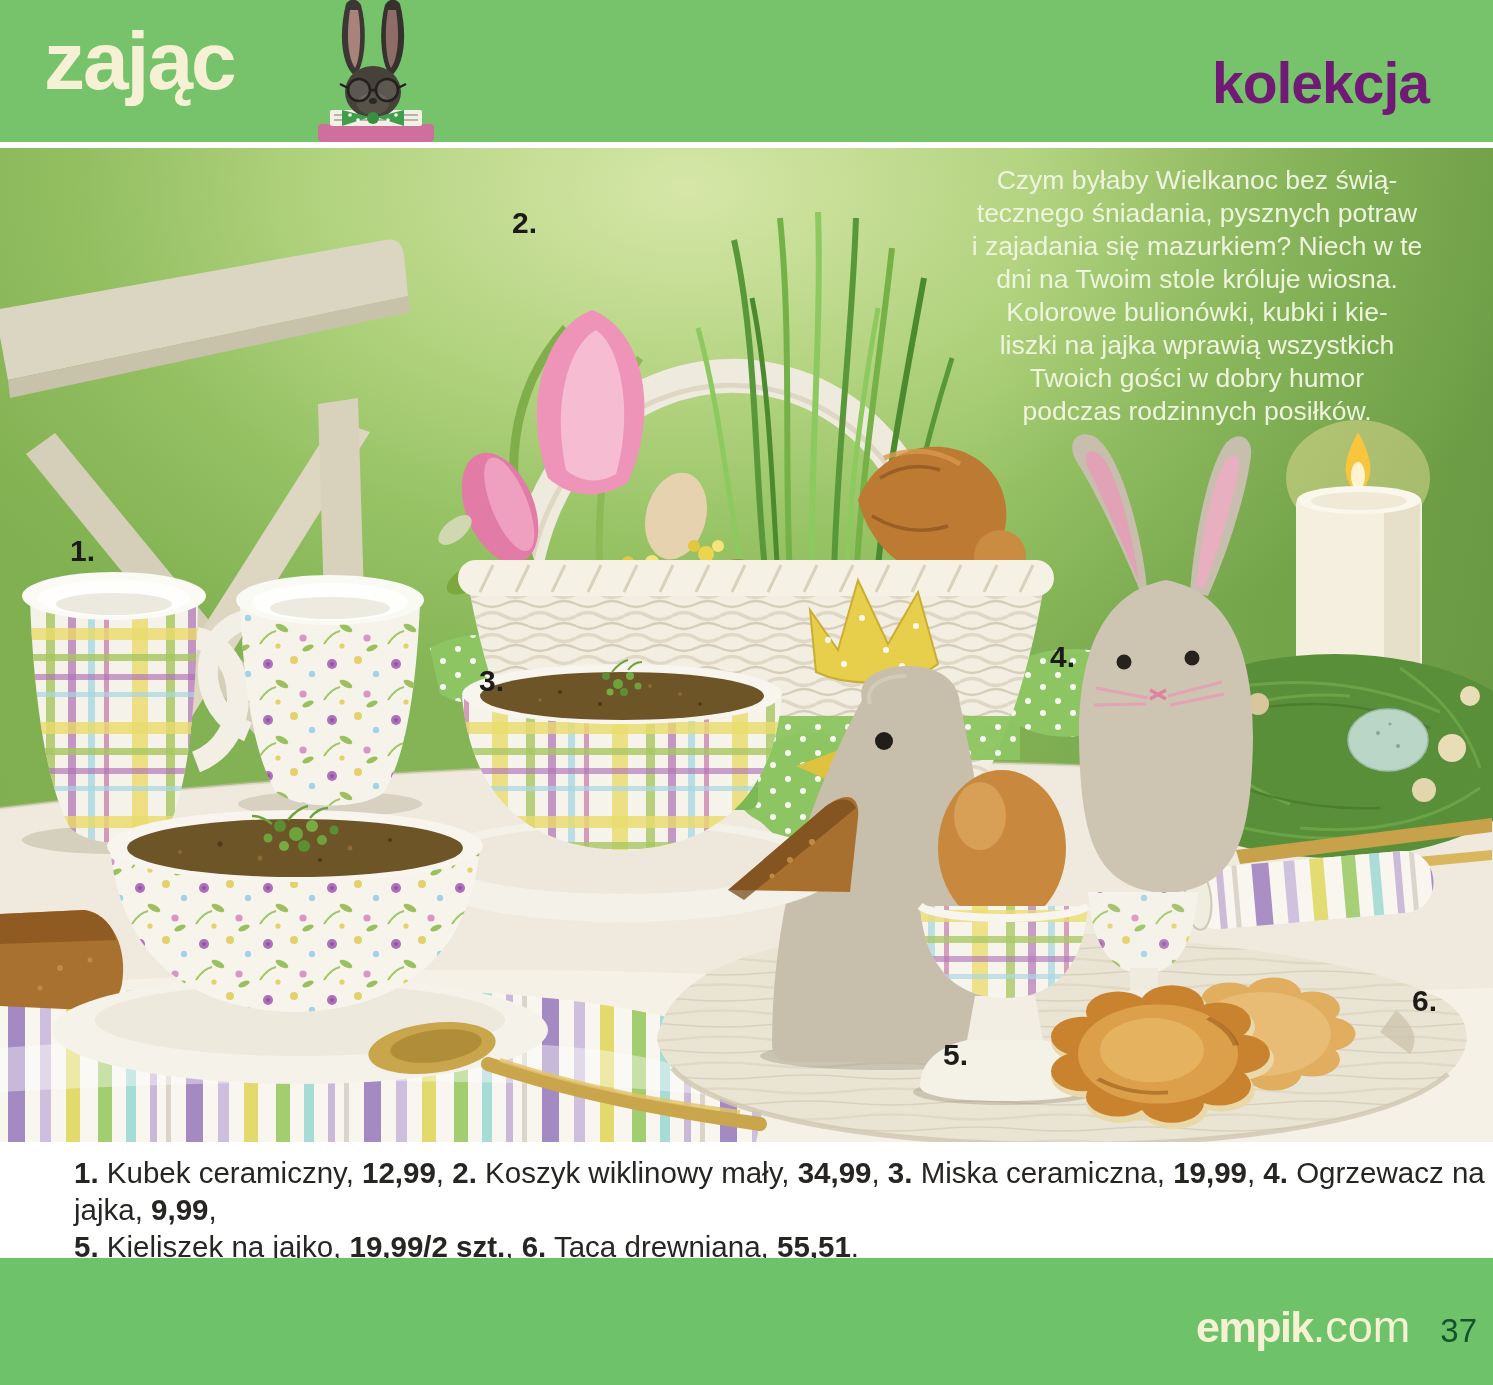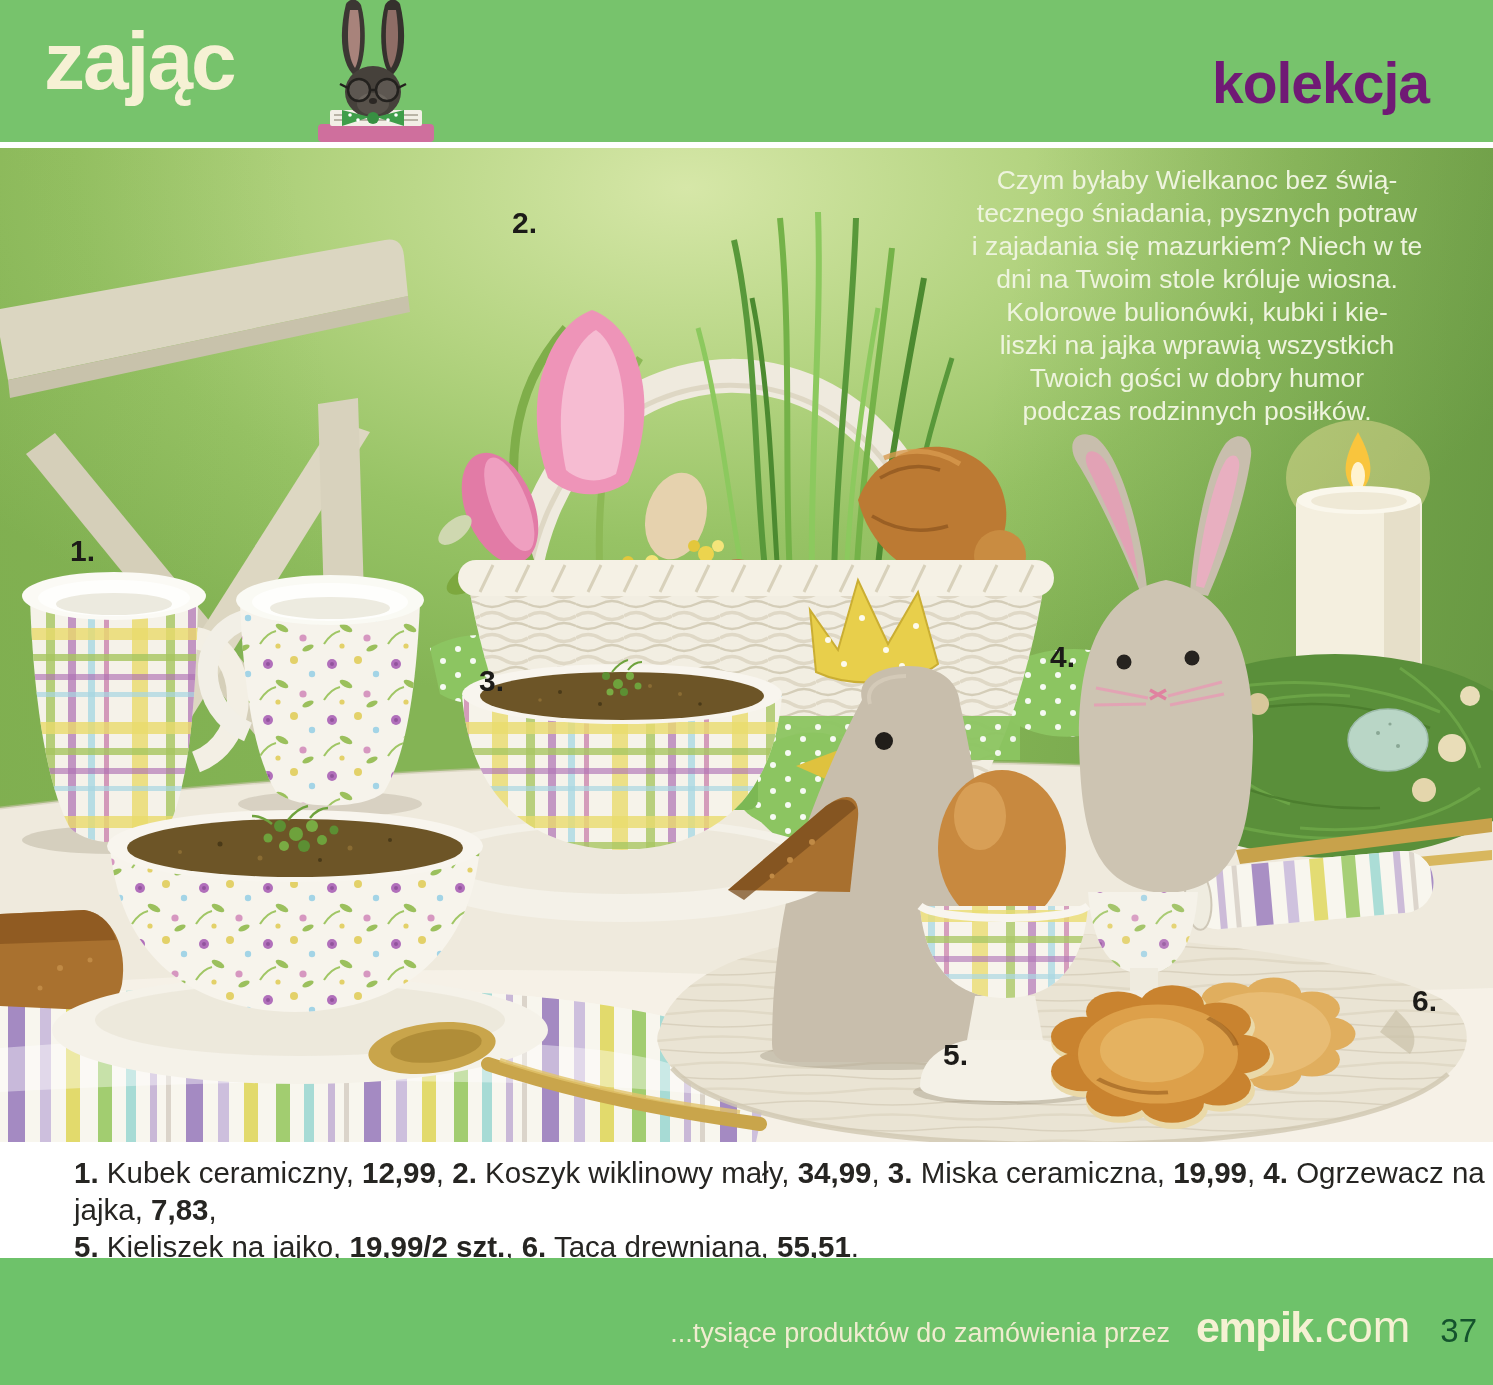--- a/index.html
+++ b/index.html
@@ -478,24 +478,23 @@
       <div class="marker" style="left: 70px; top: 388px;">1.</div>
       <div class="marker" style="left: 512px; top: 60px;">2.</div>
       <div class="marker" style="left: 479px; top: 518px;">3.</div>
       <div class="marker" style="left: 1050px; top: 494px;">4.</div>
       <div class="marker" style="left: 943px; top: 892px;">5.</div>
       <div class="marker" style="left: 1412px; top: 838px;">6.</div>
     </div>
 </div>
 
 <div class="products">
-  <p id="product-list"><b>1.</b> Kubek ceramiczny, <b>12,99</b>, <b>2.</b> Koszyk wiklinowy mały, <b>34,99</b>, <b>3.</b> Miska ceramiczna, <b>19,99</b>, <b>4.</b> Ogrzewacz na jajka, <b>7,83</b>,
+  <p id="product-list"><b>1.</b> Kubek ceramiczny, <b>12,99</b>, <b>2.</b> Koszyk wiklinowy mały, <b>34,99</b>, <b>3.</b> Miska ceramiczna, <b>19,99</b>, <b>4.</b> Ogrzewacz na jajka, <b>9,99</b>,
 <b>5.</b> Kieliszek na jajko, <b>19,99/2 szt.</b>, <b>6.</b> Taca drewniana, <b>55,51</b>.</p>
 </div>
 
 <div class="footer">
   <div class="footer-row">
-    <span class="tagline">...tysiące produktów do zamówienia przez</span>
     <span class="brand">empik</span>
     <span class="brand-tld">.com</span>
     <span class="pagenum">37</span>
   </div>
 </div>
 
 </body></html>

